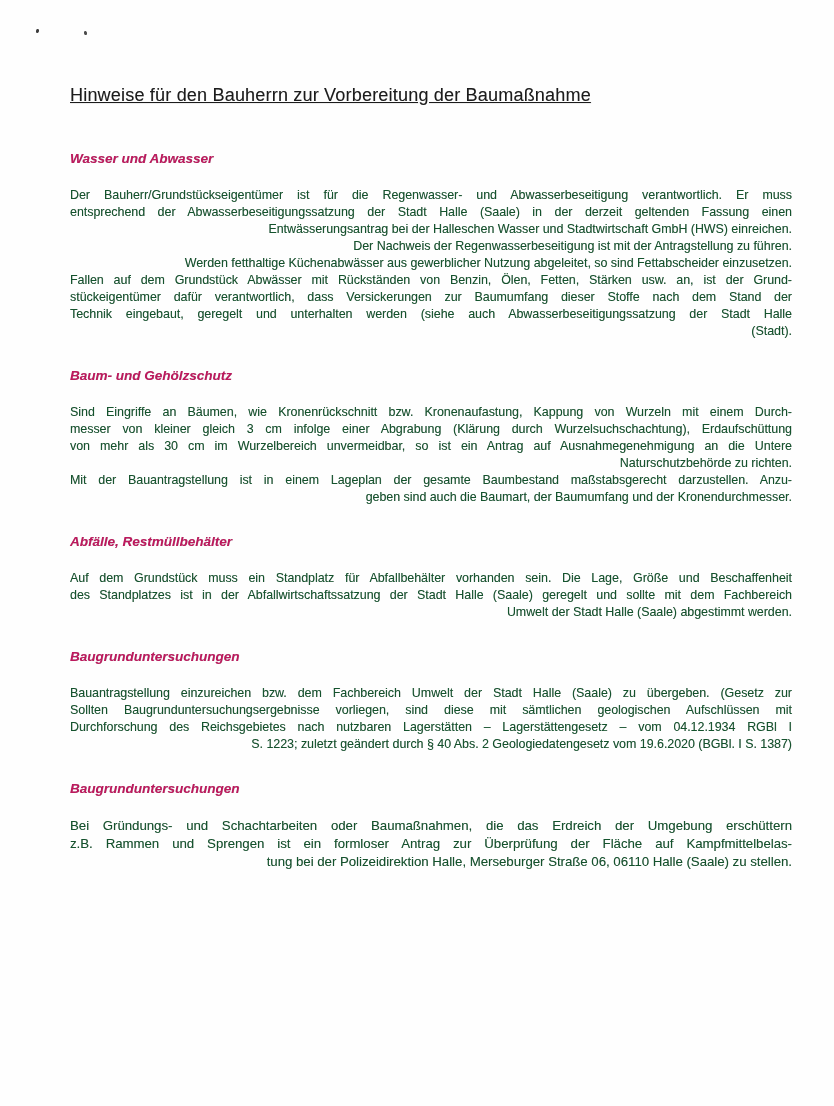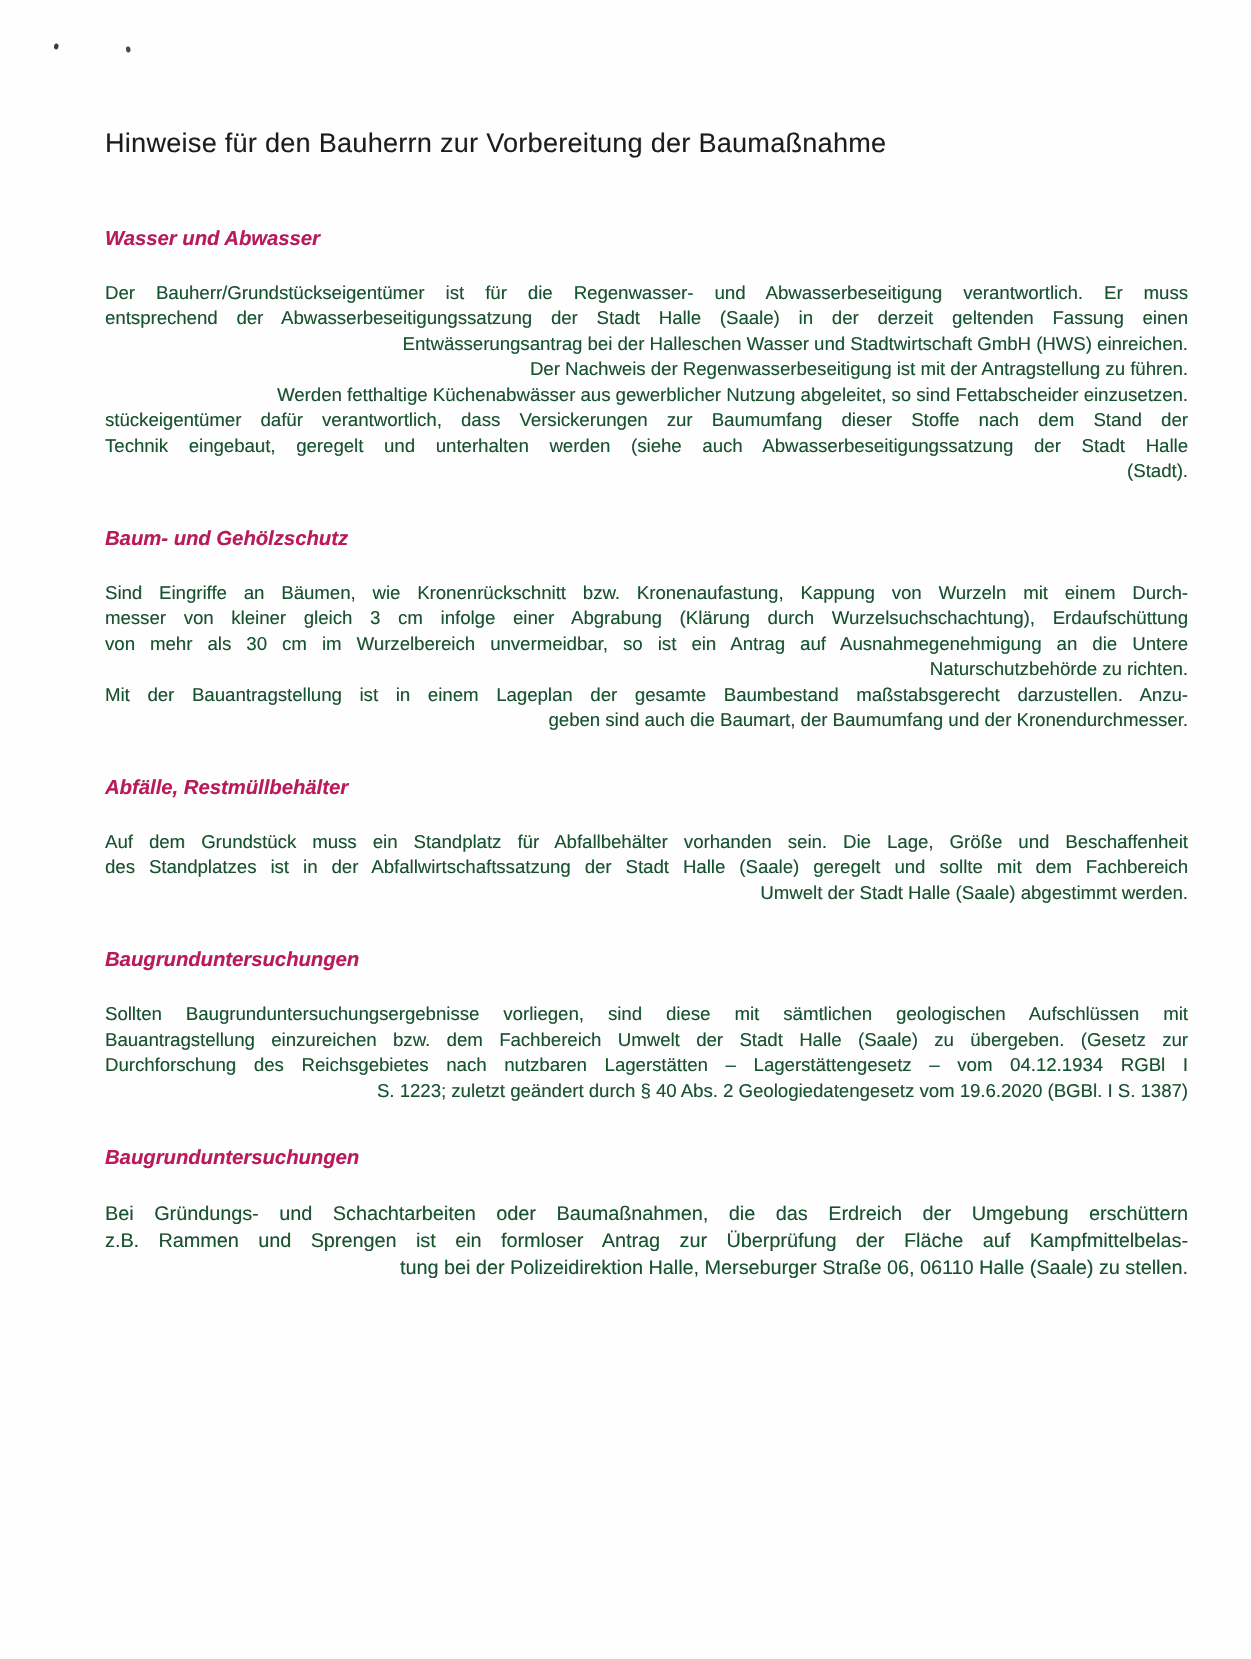--- a/index.html
+++ b/index.html
@@ -11,21 +11,21 @@
   .page {
     position: relative; width: 834px; height: 1106px;
     background: #fefefe; color: #222;
   }
   .doc {
     position: absolute; left: 70px; top: 84px; width: 722px;
     text-shadow: 0.2px 0.2px 0 rgba(30,30,30,0.35);
   }
   .title {
     font-weight: 400; font-size: 18px; line-height: 22px;
-    letter-spacing: 0.2px; color: #1c1c1c; margin: 0 0 45px 0;
+    letter-spacing: 0.2px; color: #1c1c1c; margin: 0 0 45px 0; text-decoration: underline;
   }
   .heading {
     font-size: 13.5px; line-height: 16px;
     font-style: italic; font-weight: 700;
     color: #be185d; margin: 0 0 20px 0;
   }
   .sec + .sec .heading { margin-top: 28px; }
   .para { font-size: 12.4px; line-height: 17px; color: #14532d; margin: 0; }
   .para.lg { font-size: 13.2px; line-height: 18px; }
   .ln { white-space: nowrap; text-align: right; }
@@ -51,20 +51,21 @@
           <div class="ln jl">entsprechend der Abwasserbeseitigungssatzung der Stadt Halle (Saale) in der derzeit geltenden Fassung einen</div>
           <div class="ln">Entwässerungsantrag bei der Halleschen Wasser und Stadtwirtschaft GmbH (HWS) einreichen.</div>
         </div>
       <div class="para">
           <div class="ln">Der Nachweis der Regenwasserbeseitigung ist mit der Antragstellung zu führen.</div>
         </div>
       <div class="para">
           <div class="ln">Werden fetthaltige Küchenabwässer aus gewerblicher Nutzung abgeleitet, so sind Fettabscheider einzusetzen.</div>
         </div>
       <div class="para">
+          <div class="ln jl">Fallen auf dem Grundstück Abwässer mit Rückständen von Benzin, Ölen, Fetten, Stärken usw. an, ist der Grund-</div>
           <div class="ln jl">stückeigentümer dafür verantwortlich, dass Versickerungen zur Baumumfang dieser Stoffe nach dem Stand der</div>
           <div class="ln jl">Technik eingebaut, geregelt und unterhalten werden (siehe auch Abwasserbeseitigungssatzung der Stadt Halle</div>
           <div class="ln">(Stadt).</div>
         </div>
     </section>
 
     <section class="sec">
       <h2 class="heading">Baum- und Gehölzschutz</h2>
       <div class="para">
           <div class="ln jl">Sind Eingriffe an Bäumen, wie Kronenrückschnitt bzw. Kronenaufastung, Kappung von Wurzeln mit einem Durch-</div>
@@ -83,22 +84,22 @@
       <div class="para">
           <div class="ln jl">Auf dem Grundstück muss ein Standplatz für Abfallbehälter vorhanden sein. Die Lage, Größe und Beschaffenheit</div>
           <div class="ln jl">des Standplatzes ist in der Abfallwirtschaftssatzung der Stadt Halle (Saale) geregelt und sollte mit dem Fachbereich</div>
           <div class="ln">Umwelt der Stadt Halle (Saale) abgestimmt werden.</div>
         </div>
     </section>
 
     <section class="sec">
       <h2 class="heading">Baugrunduntersuchungen</h2>
       <div class="para">
+          <div class="ln jl">Bauantragstellung einzureichen bzw. dem Fachbereich Umwelt der Stadt Halle (Saale) zu übergeben. (Gesetz zur</div>
           <div class="ln jl">Sollten Baugrunduntersuchungsergebnisse vorliegen, sind diese mit sämtlichen geologischen Aufschlüssen mit</div>
-          <div class="ln jl">Bauantragstellung einzureichen bzw. dem Fachbereich Umwelt der Stadt Halle (Saale) zu übergeben. (Gesetz zur</div>
           <div class="ln jl">Durchforschung des Reichsgebietes nach nutzbaren Lagerstätten – Lagerstättengesetz – vom 04.12.1934 RGBl I</div>
           <div class="ln">S. 1223; zuletzt geändert durch § 40 Abs. 2 Geologiedatengesetz vom 19.6.2020 (BGBl. I S. 1387)</div>
         </div>
     </section>
 
     <section class="sec">
       <h2 class="heading">Baugrunduntersuchungen</h2>
       <div class="para lg">
           <div class="ln jl">Bei Gründungs- und Schachtarbeiten oder Baumaßnahmen, die das Erdreich der Umgebung erschüttern</div>
           <div class="ln jl">z.B. Rammen und Sprengen ist ein formloser Antrag zur Überprüfung der Fläche auf Kampfmittelbelas-</div>

